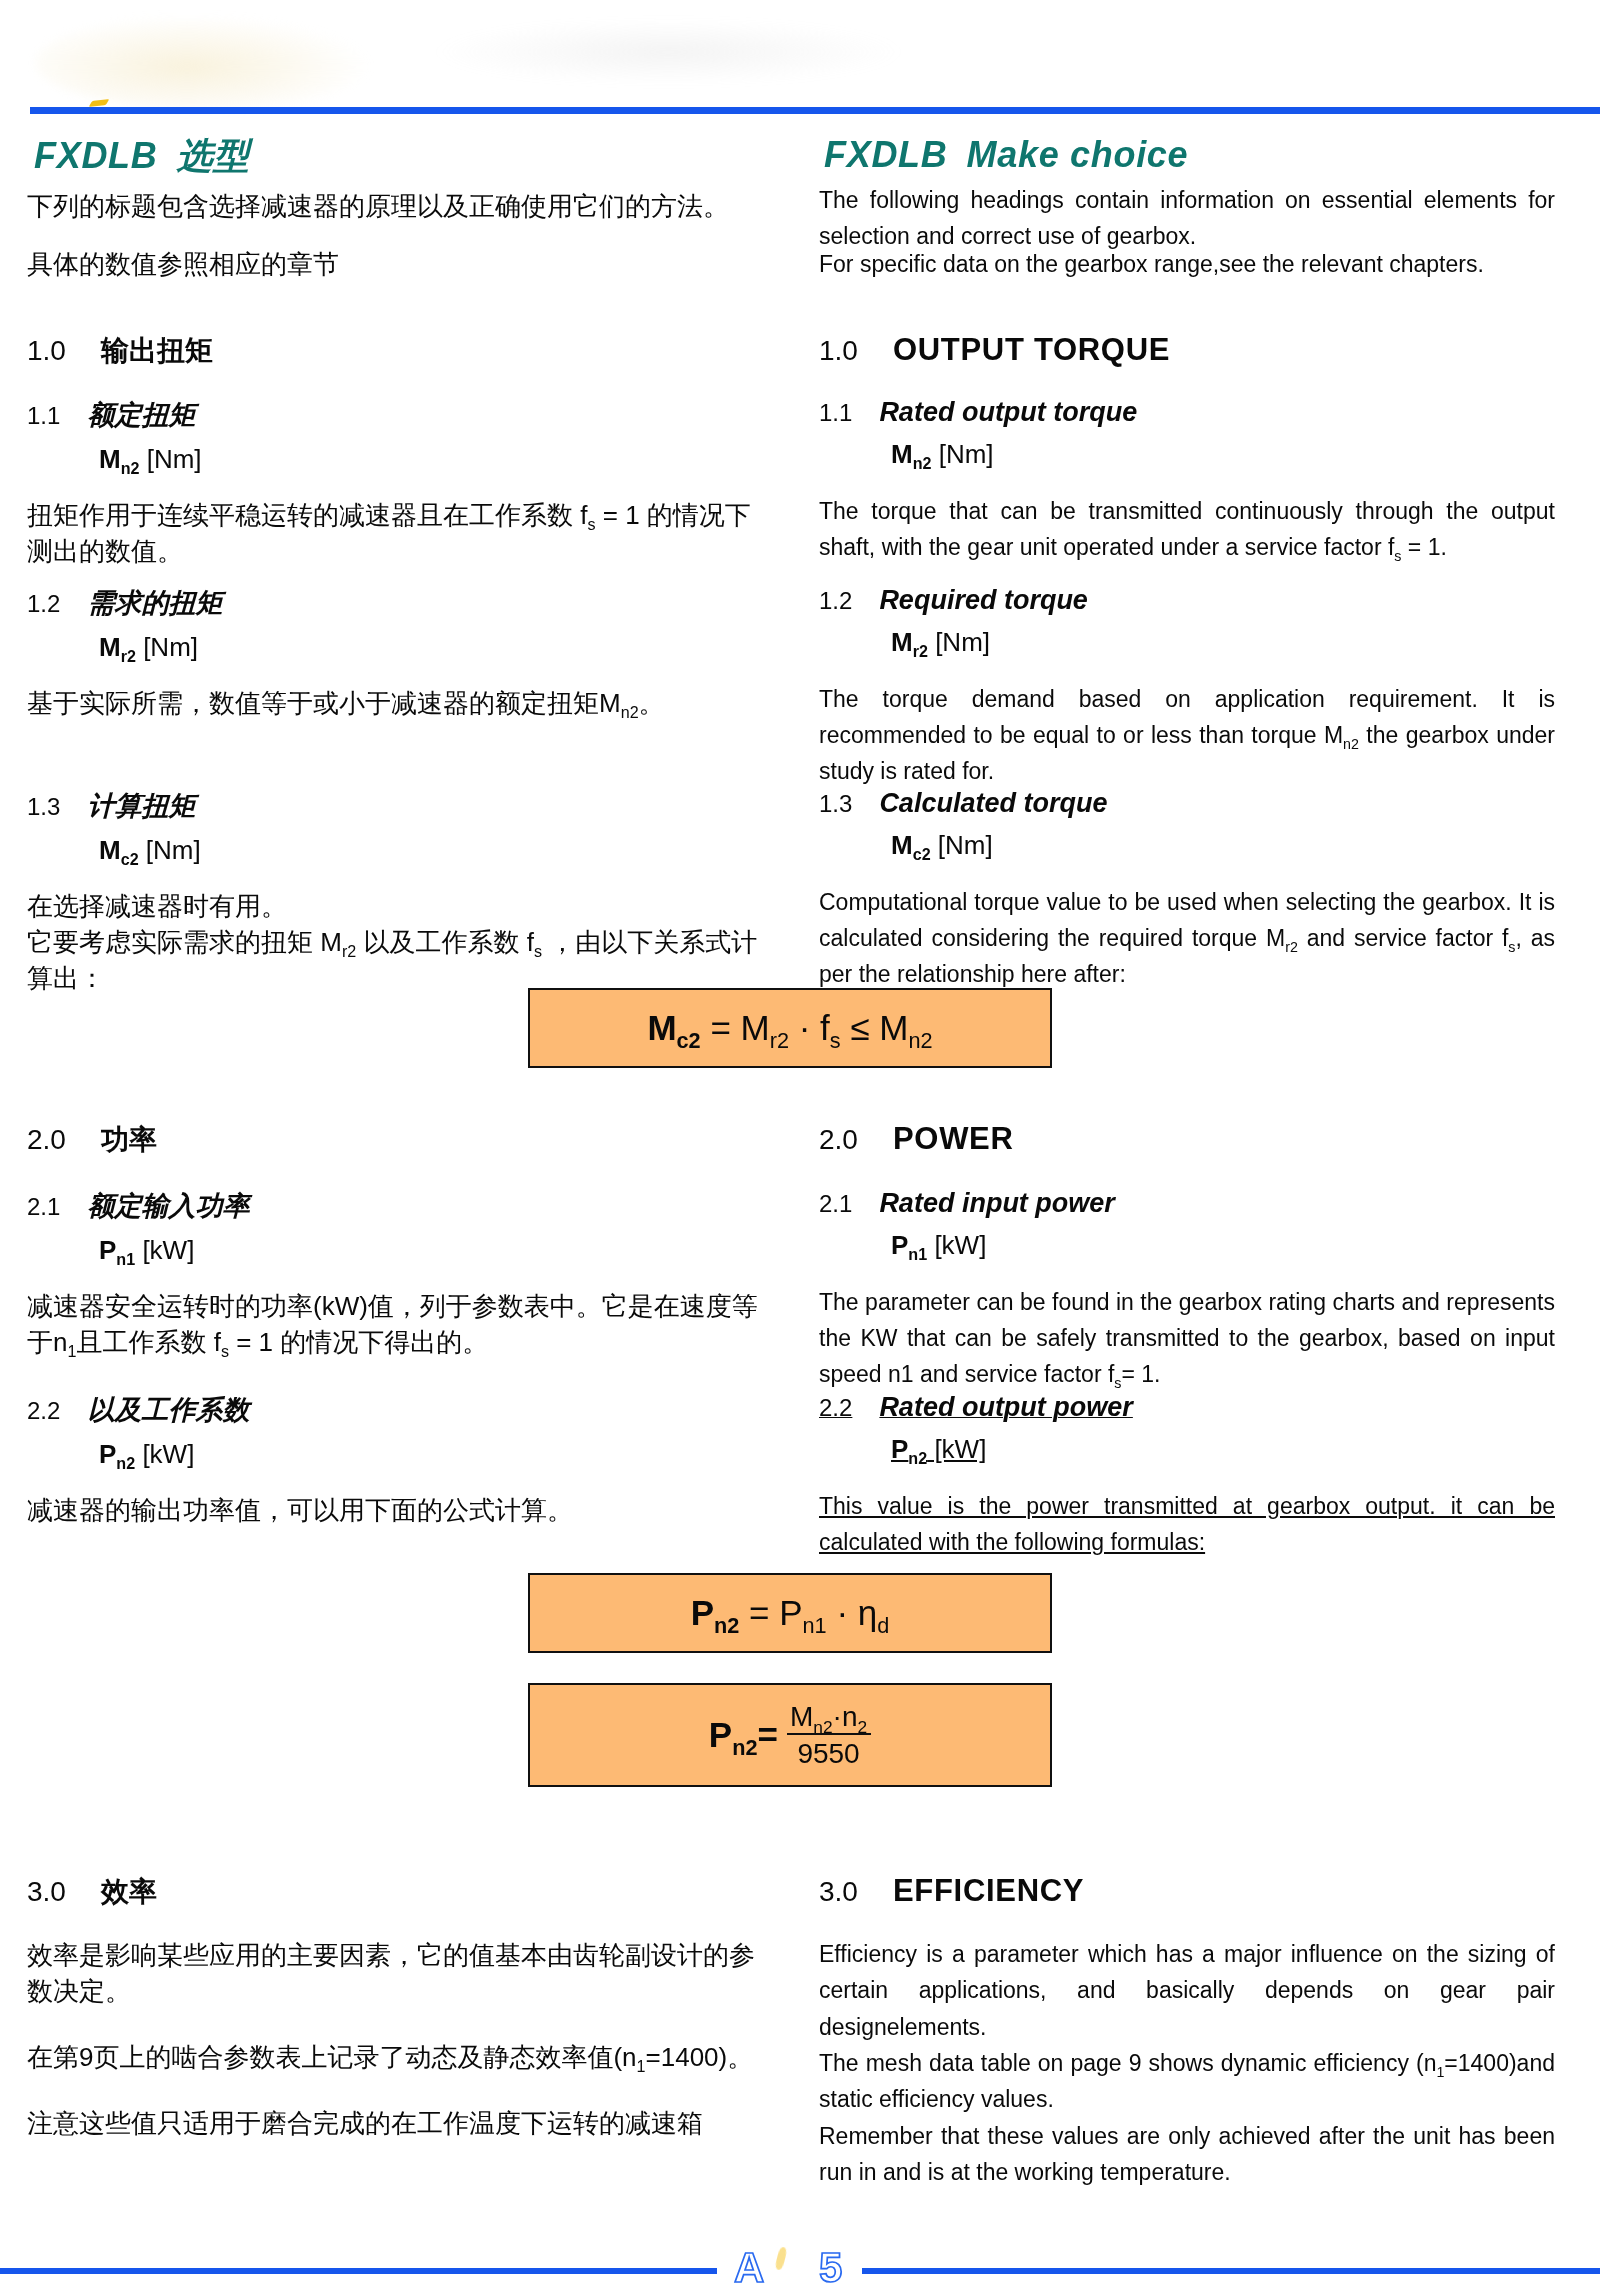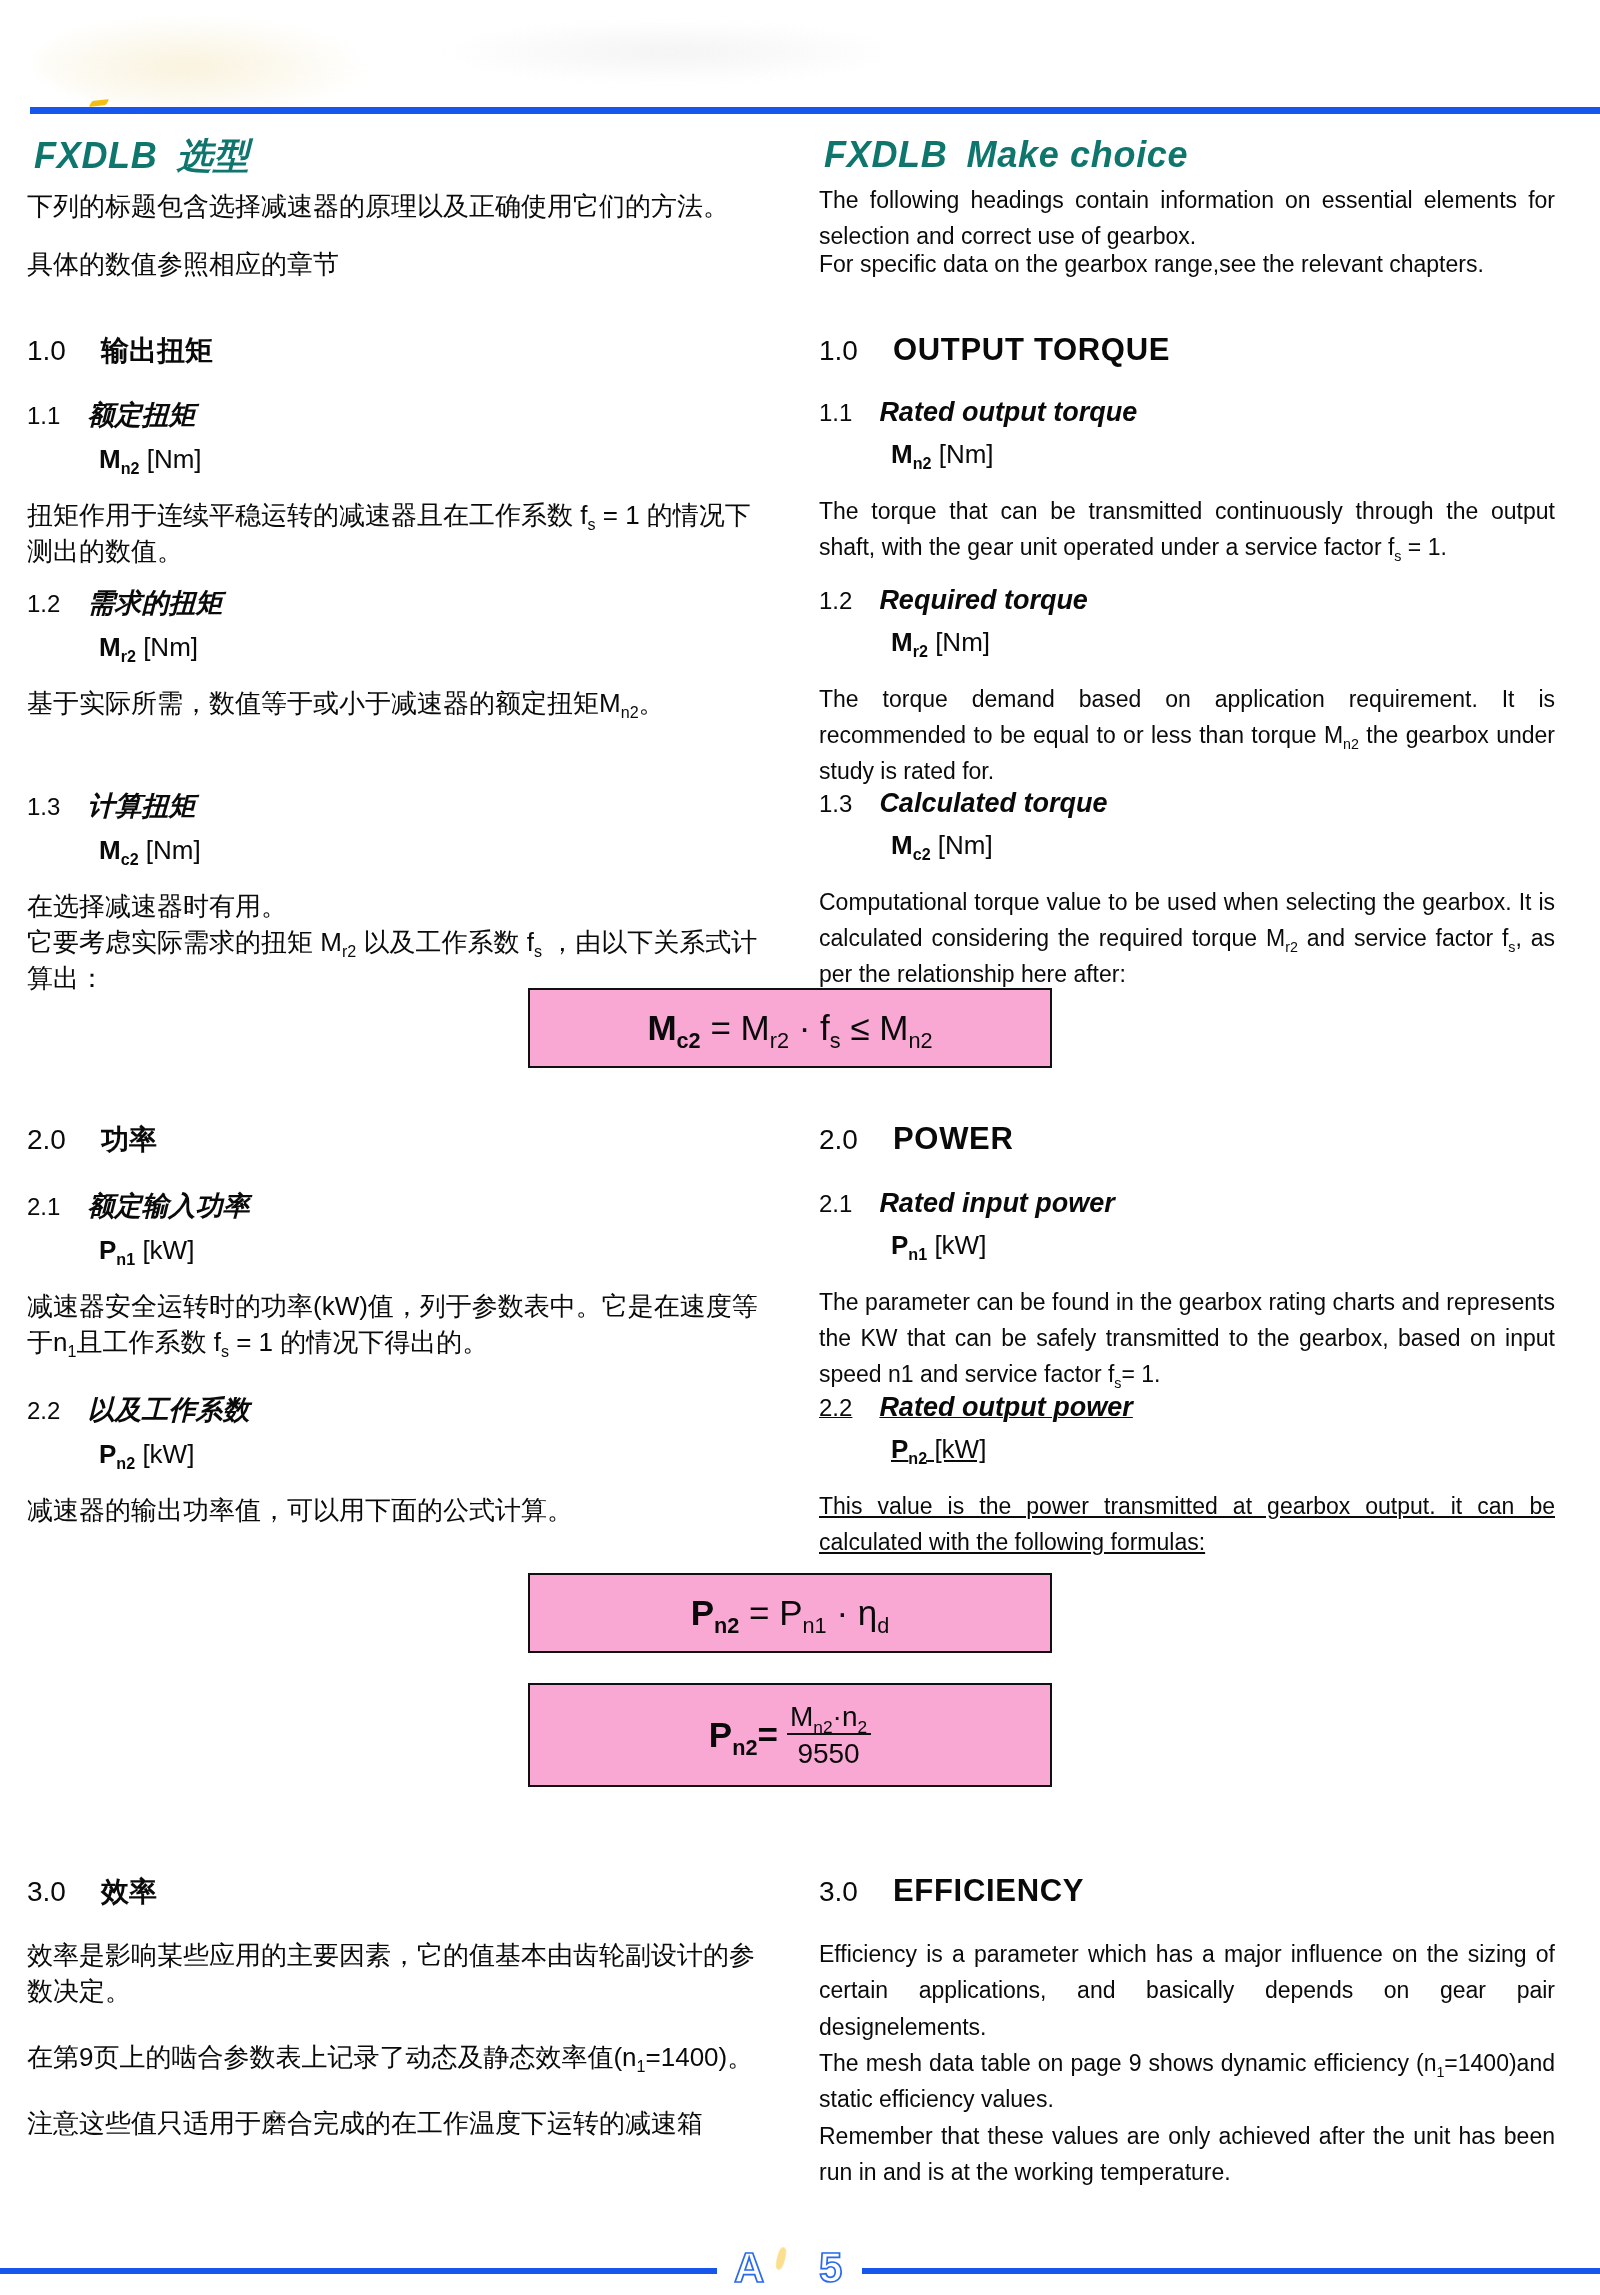--- a/index.html
+++ b/index.html
@@ -38,21 +38,21 @@
   .sec-title-zh{font-size:28px;font-weight:bold;margin-left:35px;}
   .sec-title-en{font-size:31px;font-weight:bold;margin-left:35px;letter-spacing:0.7px;}
   .sub-line{white-space:nowrap;}
   .sub-num{font-size:24px;}
   .sub-title{font-size:27px;font-weight:bold;font-style:italic;margin-left:27px;}
   .symbol{font-size:26px;margin:10.8px 0 0 72px;}
   sub{font-size:0.62em;line-height:0;}
   .block-body{margin-top:23px;}
   .p-gap{margin-top:30px;}
   
-  .fbox{position:absolute;left:528px;width:524px;background:#f9a8d4;border:2.7px solid #101010;
+  .fbox{position:absolute;left:528px;width:524px;background:#fdba74;border:2.7px solid #101010;
     display:flex;align-items:center;justify-content:center;font-size:35px;box-sizing:border-box;}
   .frac{display:inline-flex;flex-direction:column;align-items:center;margin-left:8px;
     font-size:28px;line-height:1.18;}
   .frac .den{border-top:2px solid #101010;padding:2px 10.8px 0;}
   .frac .num{padding:0 4px;}
   
   .outline-glyph{position:absolute;font-size:42px;font-weight:bold;color:#ffffff;
     -webkit-text-stroke:1.7px #2a6af0;text-shadow:0 0 0.7px #2a6af0;font-style:normal;}
 </style>
 </head>

